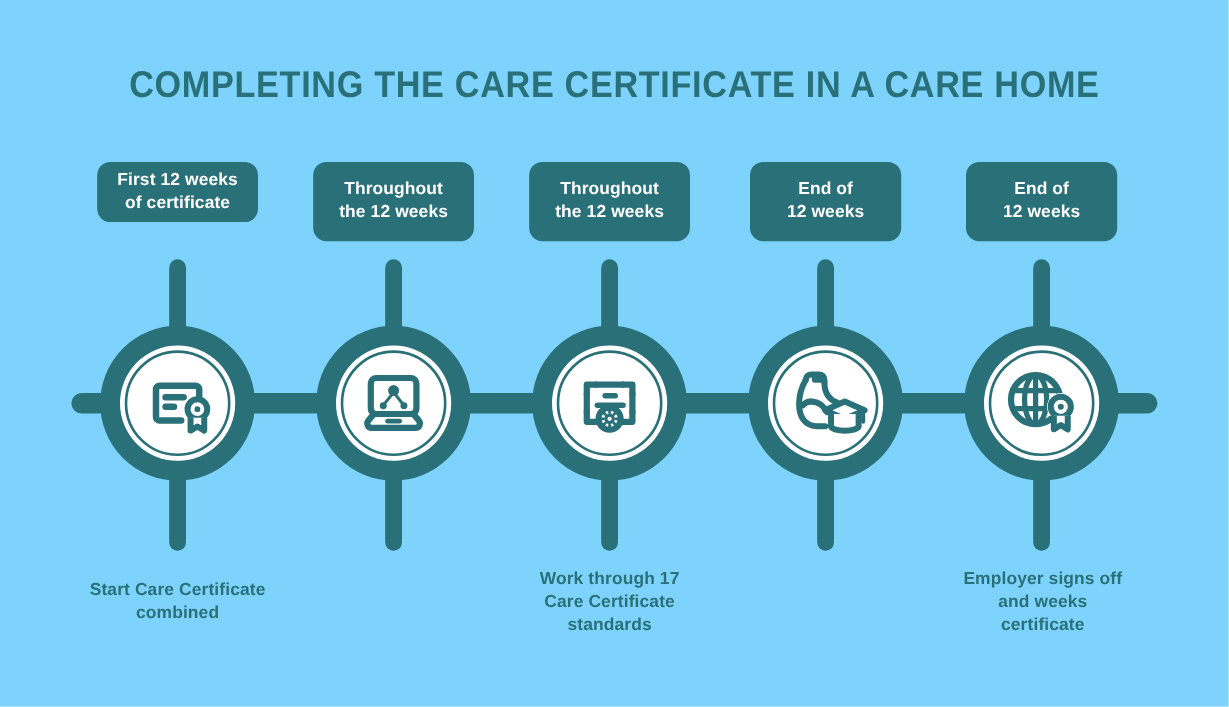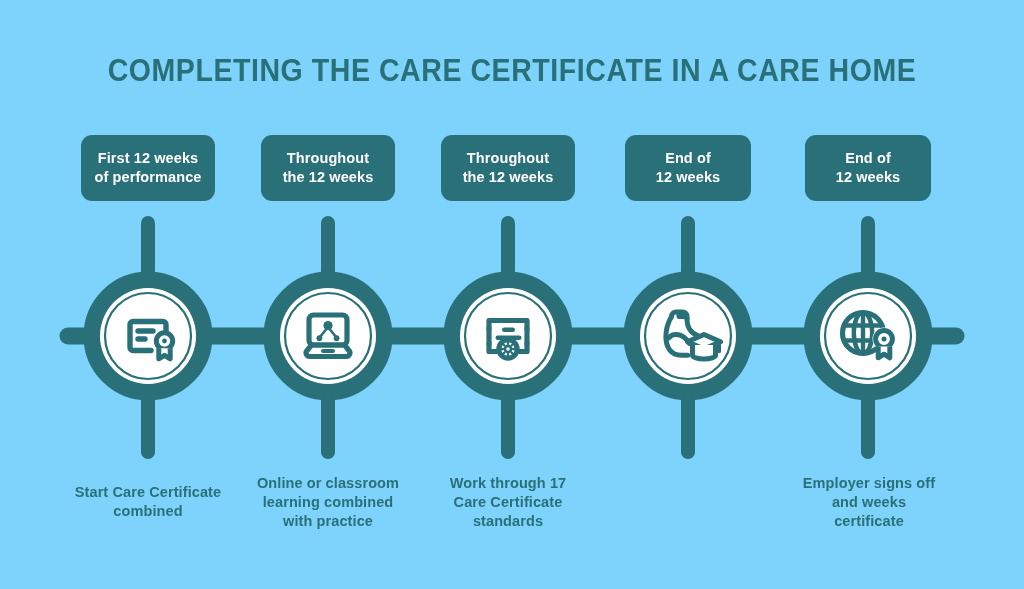--- a/index.html
+++ b/index.html
@@ -133,24 +133,24 @@
       <circle cx="688" cy="336" r="56" fill="none" stroke="#2a7078" stroke-width="17"></circle>
       <circle cx="688" cy="336" r="48" fill="#ffffff"></circle>
       <circle cx="688" cy="336" r="43" fill="none" stroke="#2a7078" stroke-width="2.2"></circle>
 
       <circle cx="868" cy="336" r="56" fill="none" stroke="#2a7078" stroke-width="17"></circle>
       <circle cx="868" cy="336" r="48" fill="#ffffff"></circle>
       <circle cx="868" cy="336" r="43" fill="none" stroke="#2a7078" stroke-width="2.2"></circle>
     </g>
   </svg>
 
-  <div class="badge" style="left:81px; top:135px; width:134px; height:66px;">
+  <div class="badge" style="left:81px; top:135px; width:134px; height:50px;">
     <div>
       <span>First 12 weeks</span>
-      <span>of performance</span>
+      <span>of certificate</span>
     </div>
   </div>
   <div class="badge" style="left:261px; top:135px; width:134px; height:66px;">
     <div>
       <span>Throughout</span>
       <span>the 12 weeks</span>
     </div>
   </div>
   <div class="badge" style="left:441px; top:135px; width:134px; height:66px;">
     <div>
@@ -247,25 +247,20 @@
       <circle cx="53" cy="40" r="8.4" fill="none" stroke="#2a7078" stroke-width="5"></circle>
       <circle cx="53" cy="40" r="2.5" fill="#2a7078"></circle>
       <path d="M47.2 47.4v11.4l5.8-3.6 5.8 3.6V47.4" fill="#ffffff" stroke="#2a7078" stroke-width="5" stroke-linejoin="round"></path>
     </svg>
   </div>
 
   <div class="caption" style="left:48px; top:483px; width:200px;">
     <div>Start Care Certificate</div>
     <div>combined</div>
   </div>
-  <div class="caption" style="left:238px; top:474px; width:180px;">
-    <div>Online or classroom</div>
-    <div>learning combined</div>
-    <div>with practice</div>
-  </div>
   <div class="caption" style="left:423px; top:474px; width:170px;">
     <div>Work through 17</div>
     <div>Care Certificate</div>
     <div>standards</div>
   </div>
   <div class="caption" style="left:778px; top:474px; width:182px;">
     <div>Employer signs off</div>
     <div>and weeks</div>
     <div>certificate</div>
   </div>

